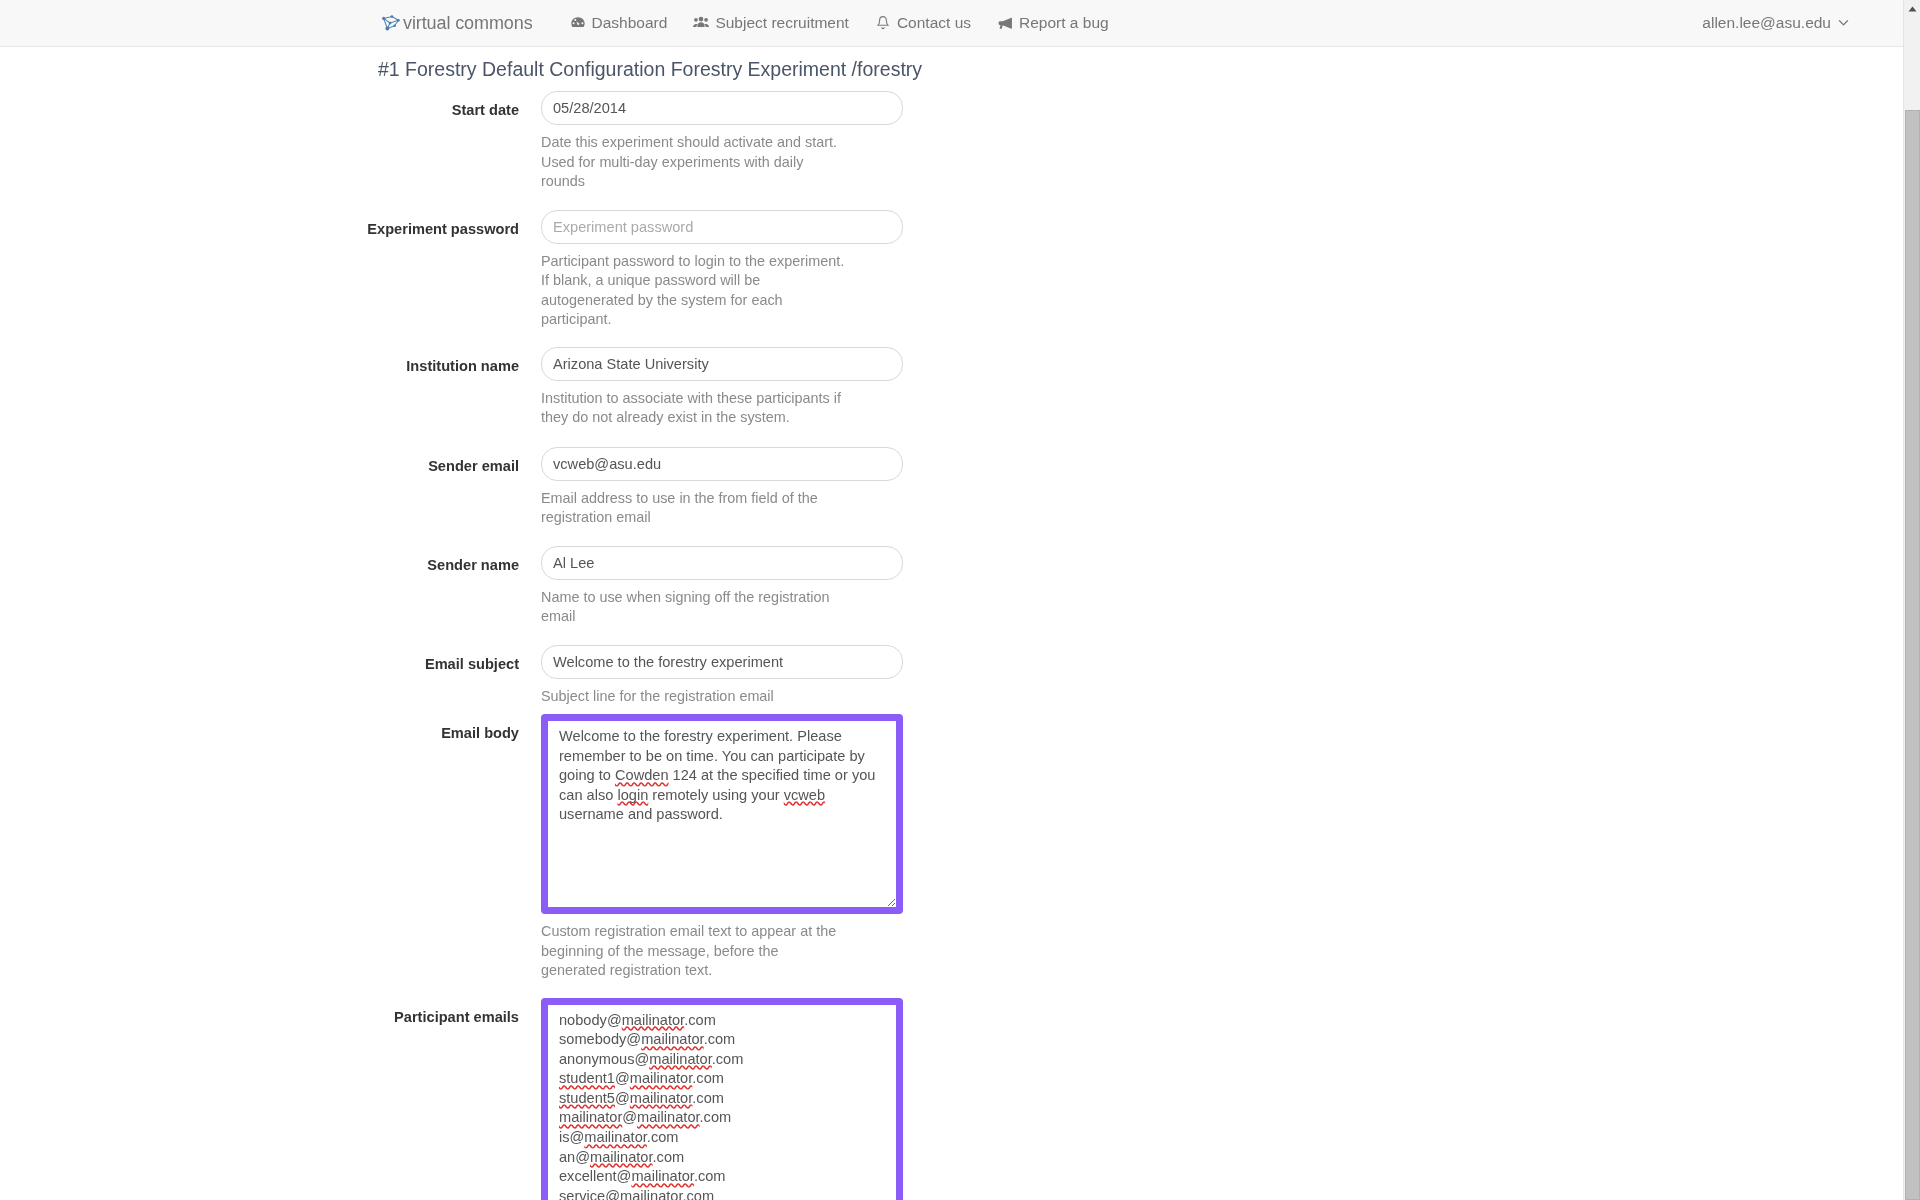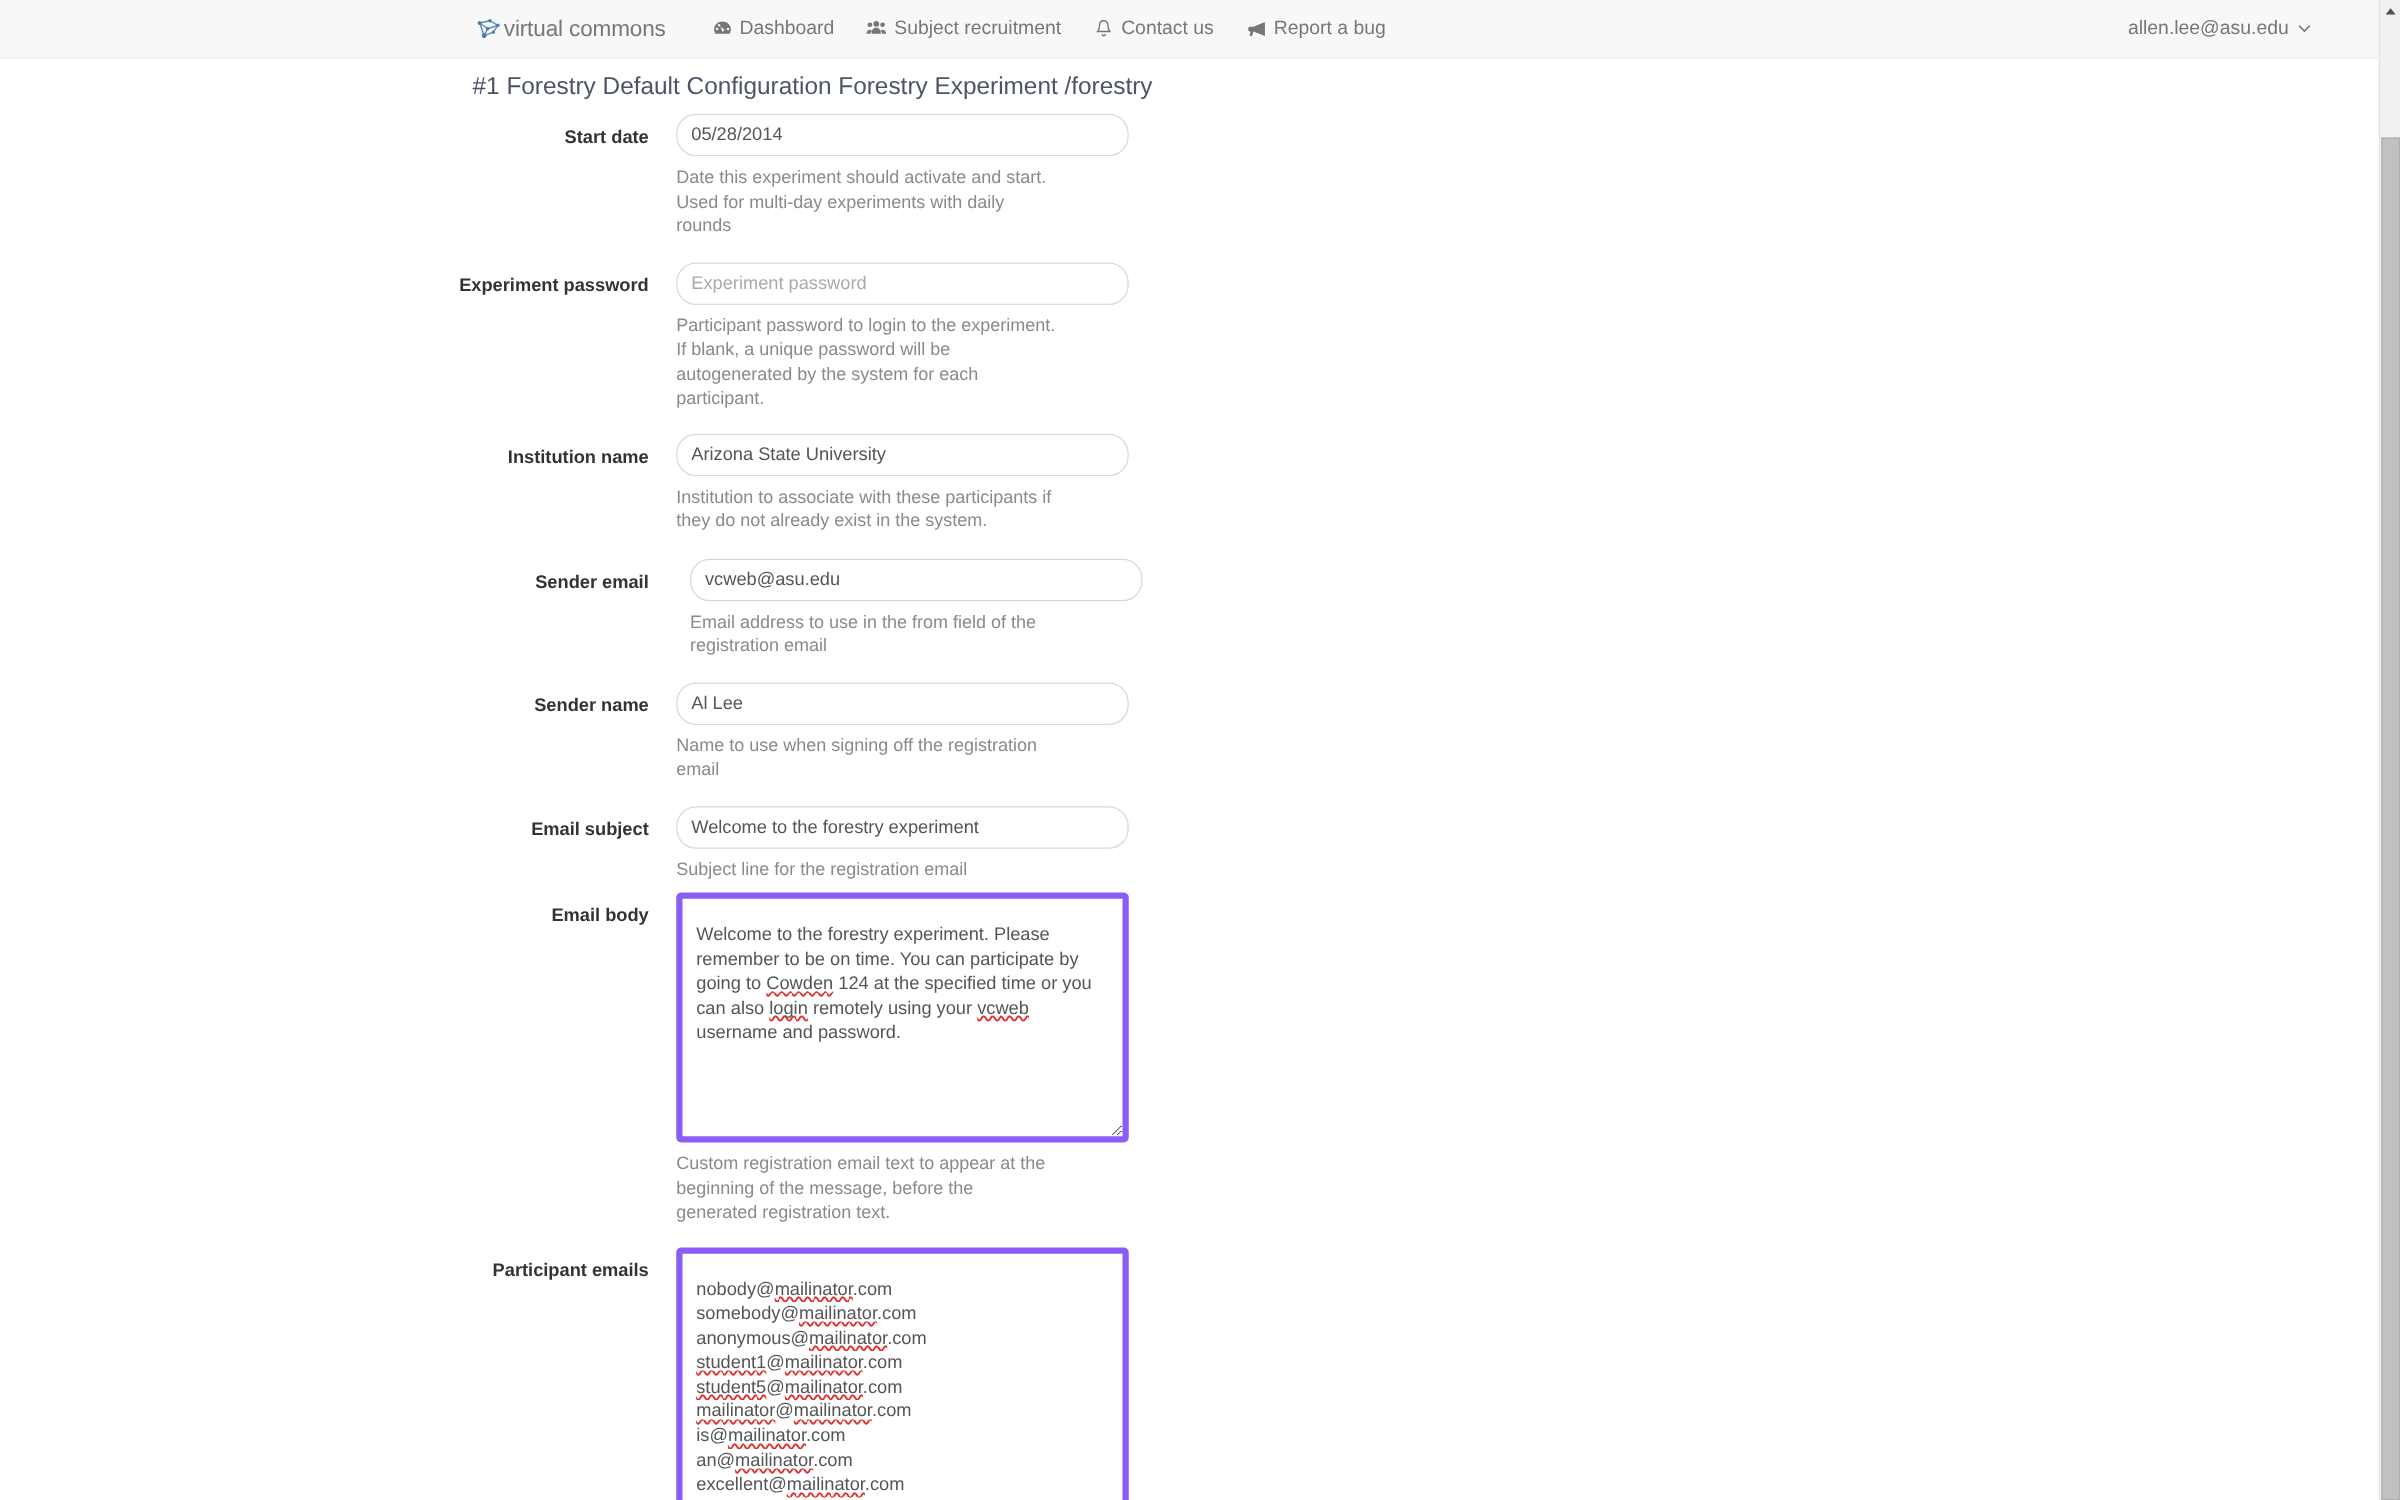--- a/index.html
+++ b/index.html
@@ -116,26 +116,26 @@
     border: 1px solid #d9d9d9;
     border-radius: 16px;
     outline: none;
     line-height: 20px;
   }
   .inp::placeholder { color: #aaaaaa; }
 
   .txtarea {
     display: block;
     width: 362px;
-    padding: 20px 11px;
+    padding: 6px 11px;
     font-size: 14.6px;
     font-family: "Liberation Sans", sans-serif;
     color: #555555;
     background: #ffffff;
-    border: 5px solid #8b5cf6;
+    border: 7px solid #8b5cf6;
     border-radius: 4px;
     outline: none;
     line-height: 19.6px;
     resize: vertical;
     overflow: hidden;
   }
   .txtarea.email-body { height: 200px; }
   .txtarea.emails { height: 230px; }
 
   .help {
@@ -293,21 +293,21 @@
       </div>
 
       <div class="form-row" style="margin-top:17px;">
         <div class="form-label">Institution name</div>
         <div class="form-control-wrap">
           <input class="inp" type="text" value="Arizona State University" style="">
           <div class="help">Institution to associate with these participants if they do not already exist in the system.</div>
         </div>
       </div>
 
-      <div class="form-row" style="margin-top:19px;gap:11px;">
+      <div class="form-row" style="margin-top:19px;">
         <div class="form-label">Sender email</div>
         <div class="form-control-wrap">
           <input class="inp" type="text" value="vcweb@asu.edu" style="">
           <div class="help">Email address to use in the from field of the registration email</div>
         </div>
       </div>
 
       <div class="form-row" style="margin-top:18px;">
         <div class="form-label">Sender name</div>
         <div class="form-control-wrap">

